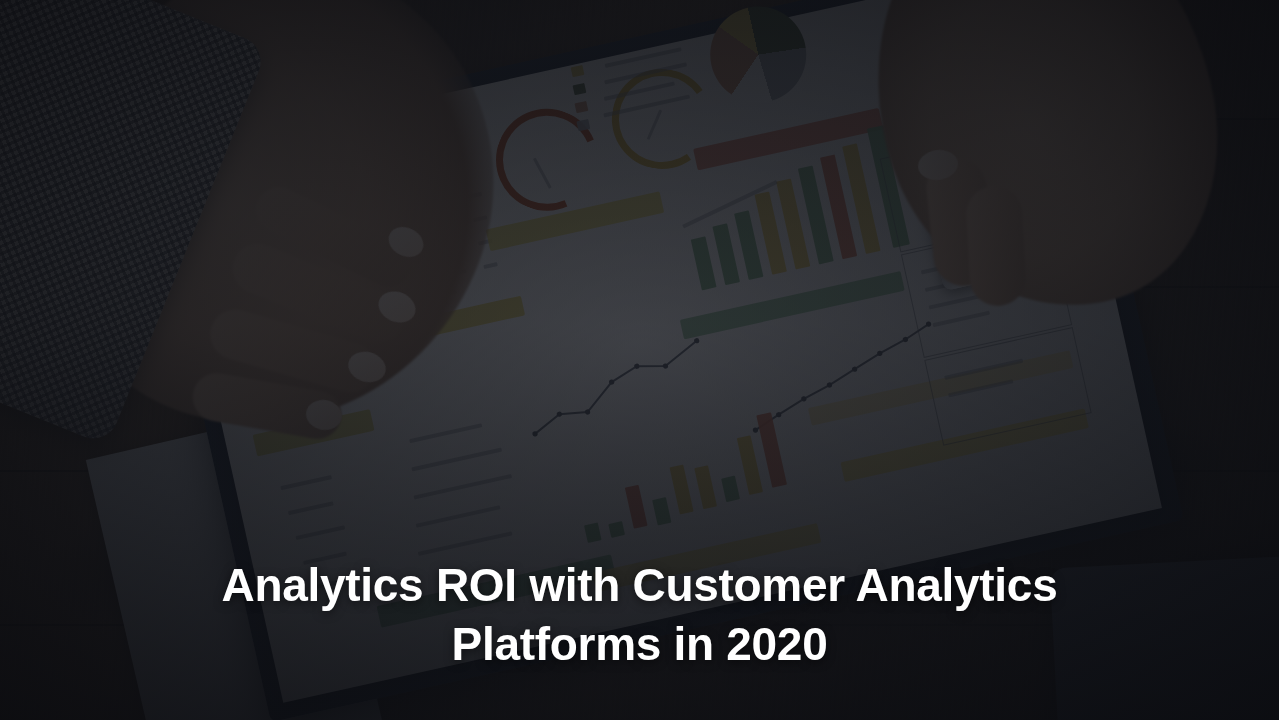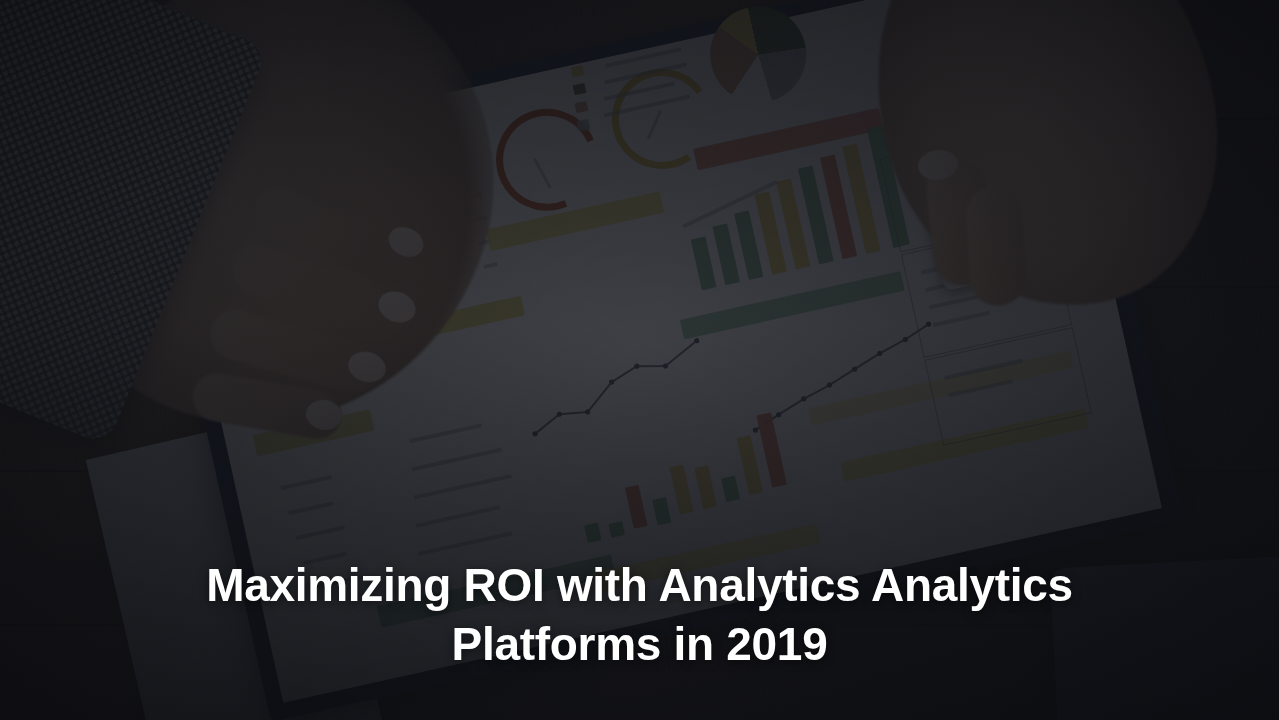--- a/index.html
+++ b/index.html
@@ -372,18 +372,18 @@
     <div class="finger" style="left:968px;top:186px;width:56px;height:120px;transform:rotate(-3deg);"></div>
     <div class="nail" style="left:918px;top:150px;width:40px;height:30px;transform:rotate(-8deg);"></div>
 
     <div class="laptop"></div>
   </div>
 
   <div class="overlay"></div>
 
   <div class="title-wrap">
     <h1 class="title">
-      <span class="ln">Maximizing ROI with Analytics Analytics</span>
-      <span class="ln">Platforms in 2019</span>
+      <span class="ln">Analytics ROI with Customer Analytics</span>
+      <span class="ln">Platforms in 2020</span>
     </h1>
   </div>
 
 </div>
 
 </body></html>

